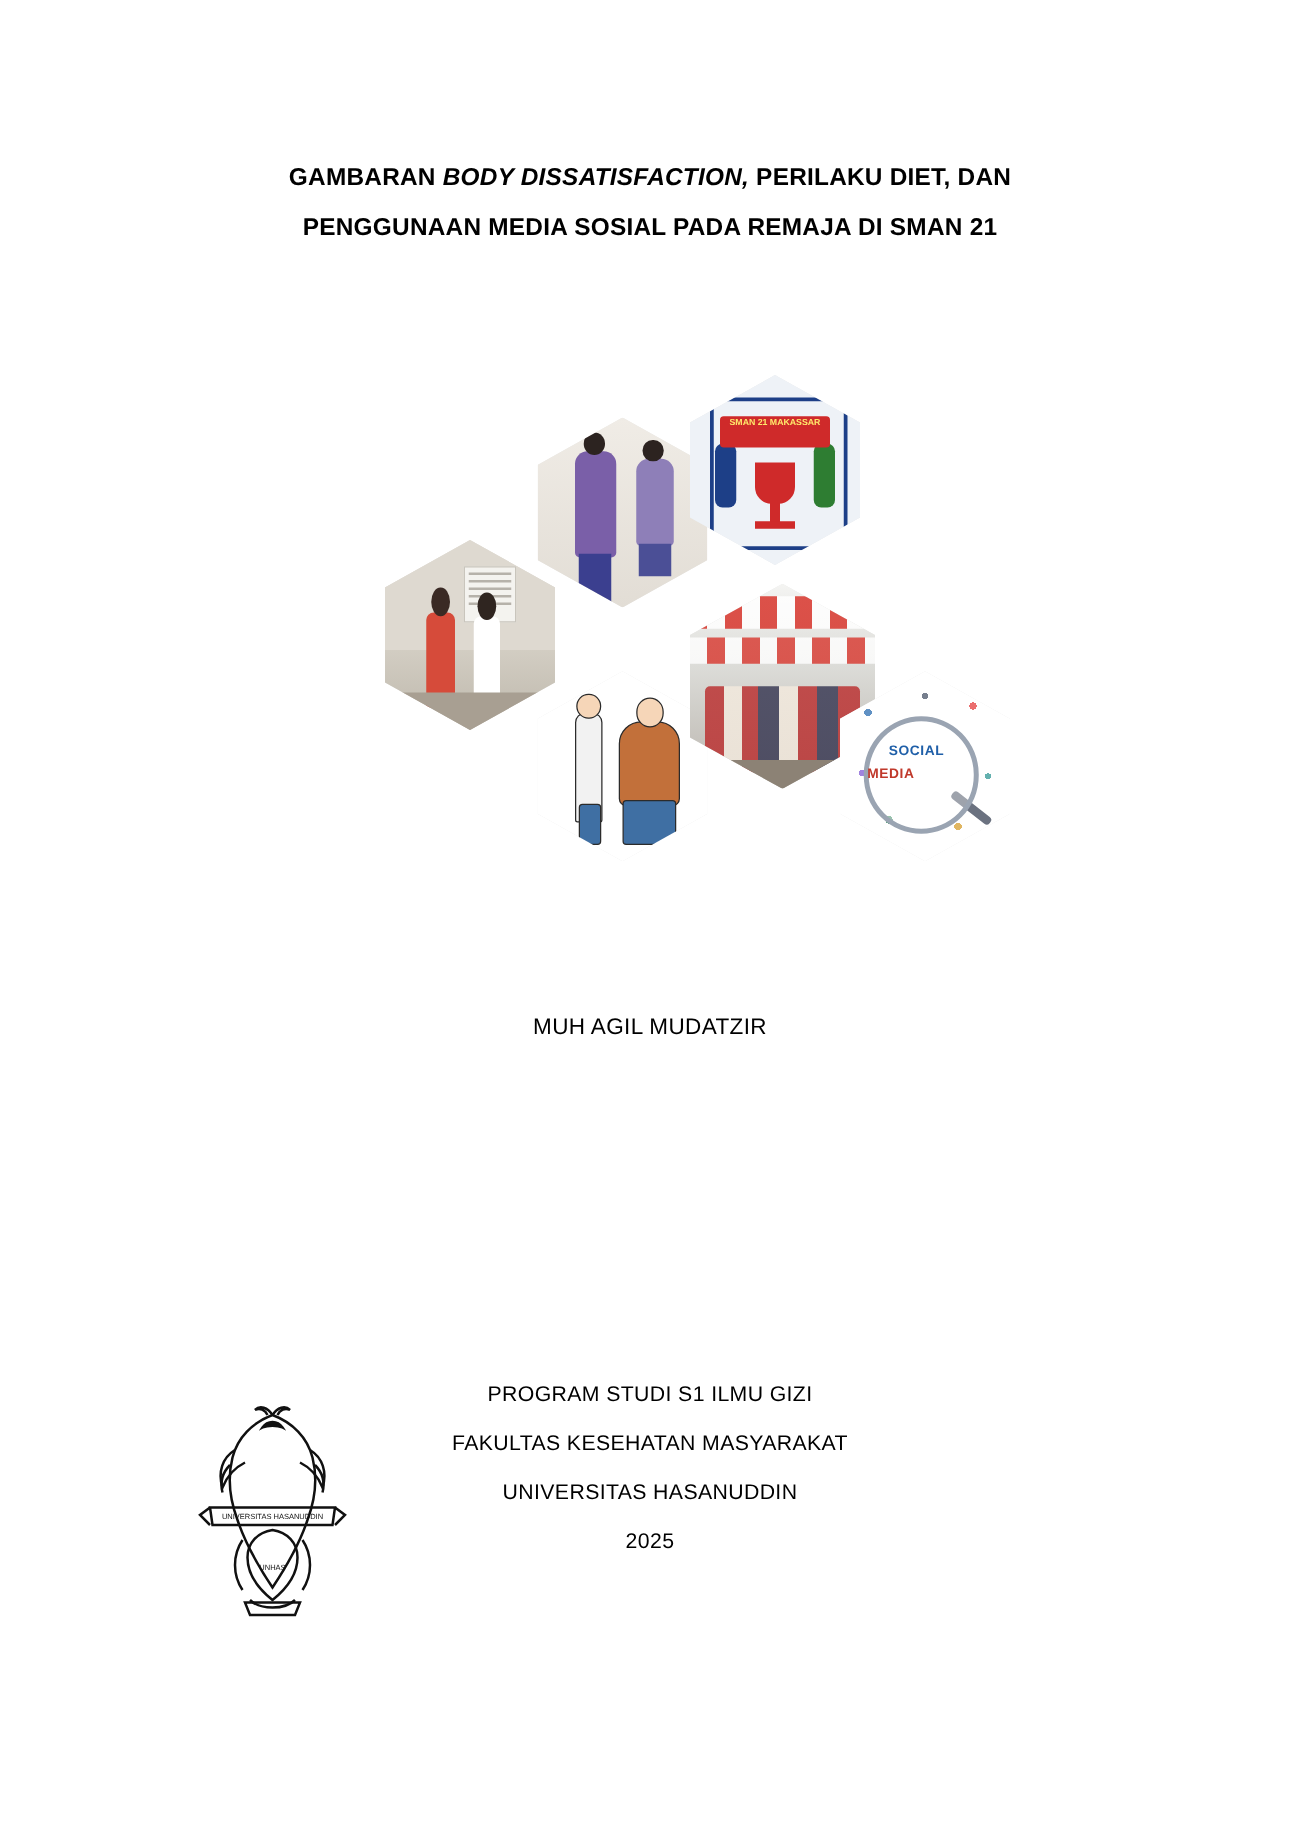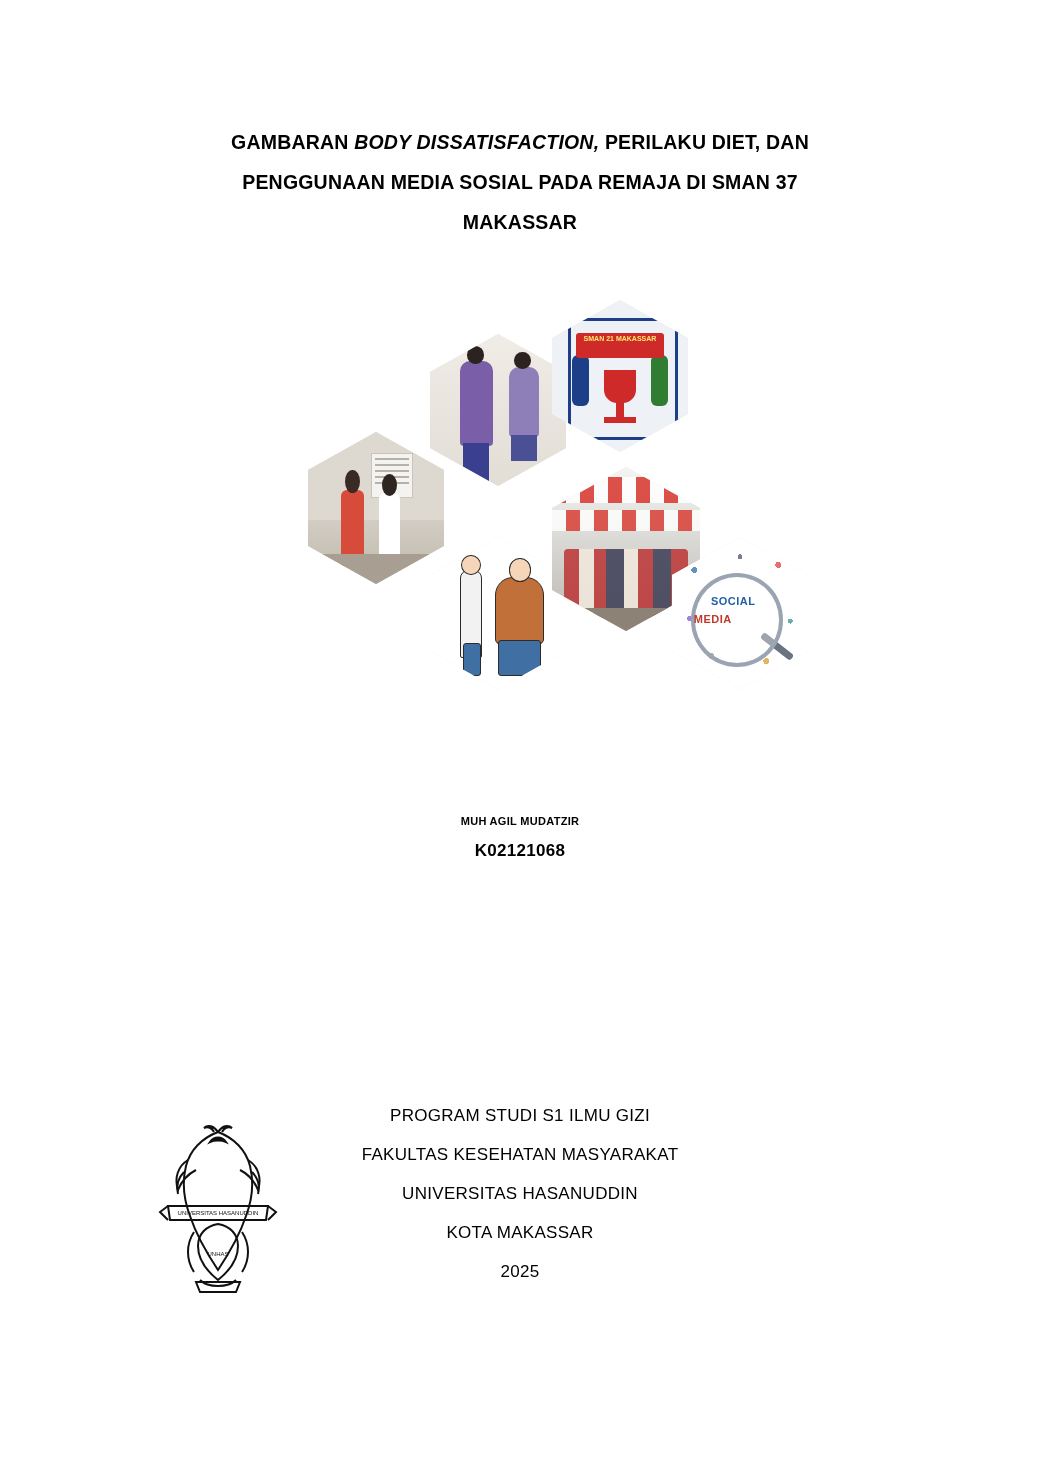--- a/index.html
+++ b/index.html
@@ -135,22 +135,22 @@
 
   
   .author-block {
     position: absolute;
     top: 806px;
     left: 150px;
     width: 740px;
     text-align: center;
   }
   .author-name {
-    font-size: 11px;
-    font-weight: bold;
+    font-size: 18px;
+    font-weight: normal;
     letter-spacing: 0.3px;
     line-height: 30px;
   }
   .author-nim {
     font-size: 17px;
     font-weight: bold;
     letter-spacing: 0.3px;
     line-height: 30px;
   }
 
@@ -180,22 +180,21 @@
   }
   .logo svg { display: block; }
 </style>
 </head>
 <body>
 
 <div class="page">
 
   <div class="title-block">
     <div class="title-line"><span>GAMBARAN </span><span class="ital">BODY DISSATISFACTION,</span><span> PERILAKU DIET, DAN</span></div>
-    <div class="title-line">PENGGUNAAN MEDIA SOSIAL PADA REMAJA DI SMAN 37</div>
-    <div class="title-line">MAKASSAR</div>
+    <div class="title-line">PENGGUNAAN MEDIA SOSIAL PADA REMAJA DI SMAN 21</div>
   </div>
 
   <div class="collage">
 
     <div class="hex hex-1">
       <div class="h1-bg"></div>
       <div class="h1-wall"></div>
       <div class="h1-board">
           <i></i>
           <i></i>
@@ -252,28 +251,26 @@
       <div class="h6-handle"></div>
       <div class="h6-circ"></div>
       <div class="h6-t1">SOCIAL</div>
       <div class="h6-t2">MEDIA</div>
     </div>
 
   </div>
 
   <div class="author-block">
     <div class="author-name">MUH AGIL MUDATZIR</div>
-    <div class="author-nim">K02121068</div>
   </div>
 
   <div class="inst-block">
     <div class="inst-line">PROGRAM STUDI S1 ILMU GIZI</div>
     <div class="inst-line">FAKULTAS KESEHATAN MASYARAKAT</div>
     <div class="inst-line">UNIVERSITAS HASANUDDIN</div>
-    <div class="inst-line">KOTA MAKASSAR</div>
     <div class="inst-line">2025</div>
   </div>
 
   <div class="logo">
     <svg width="140" height="182" viewBox="0 0 140 182" xmlns="http://www.w3.org/2000/svg">
       <g fill="none" stroke="#111111" stroke-width="2">
 
         <path d="M70 12 C54 18 42 30 38 46 C34 62 36 80 42 96 C48 114 58 132 70 150 C82 132 92 114 98 96 C104 80 106 62 102 46 C98 30 86 18 70 12 Z"></path>
 
         <path d="M70 12 C66 6 60 4 56 8 C60 6 64 8 66 12"></path>

